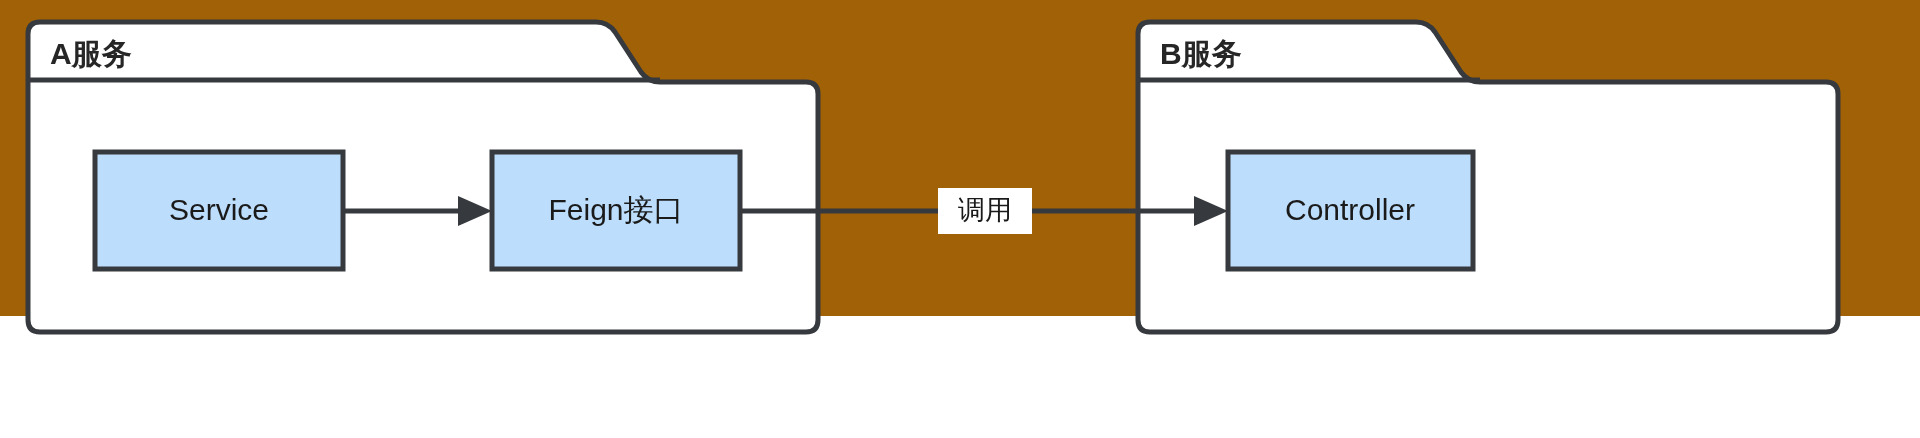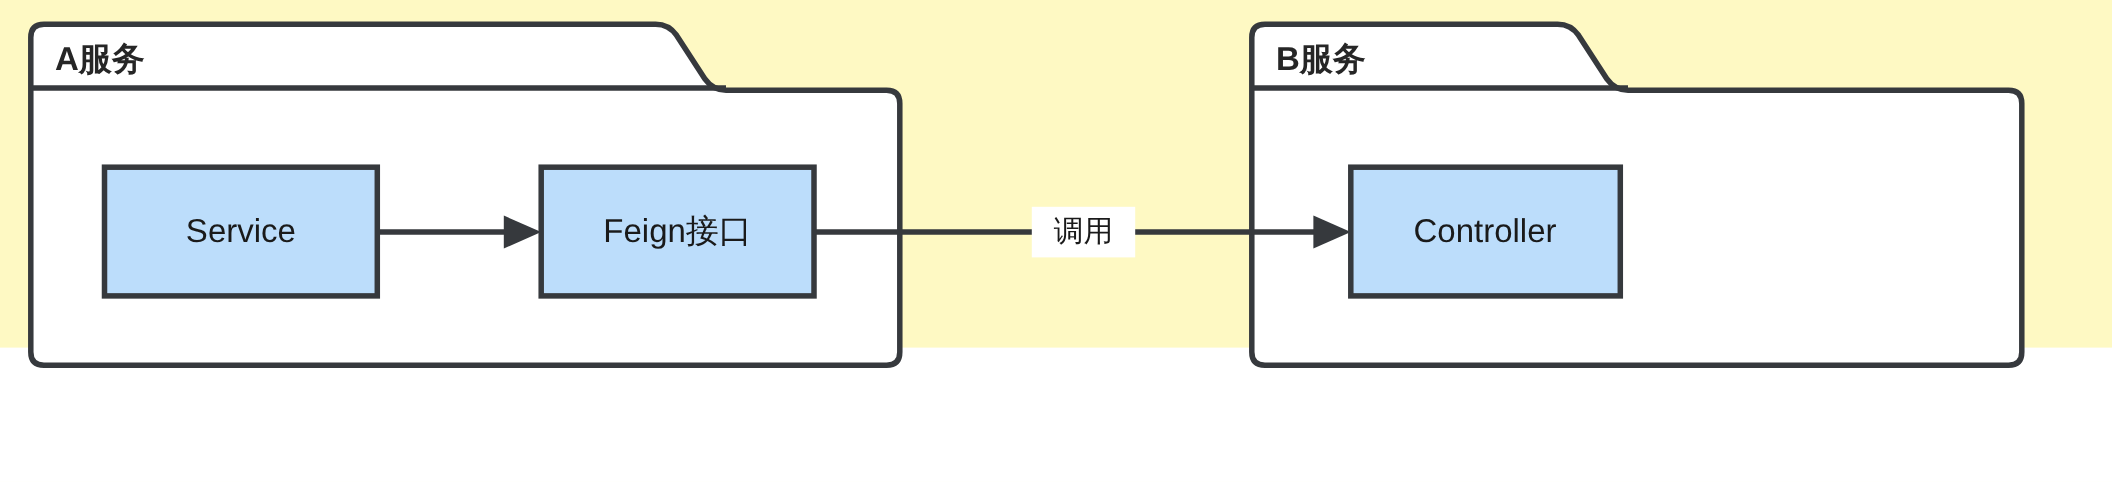--- a/index.html
+++ b/index.html
@@ -10,21 +10,21 @@
   body {
     width: 1920px;
     height: 438px;
     font-family: "Liberation Sans", "DejaVu Sans", sans-serif;
     overflow: hidden;
   }
   #stage {
     position: relative;
     width: 1920px;
     height: 316px;
-    background: #fef9c3;
+    background: #a16207;
   }
   #diagram-svg {
     position: absolute;
     left: 0;
     top: 0;
     width: 1920px;
     height: 438px;
     display: block;
   }
   .pkg-title {

